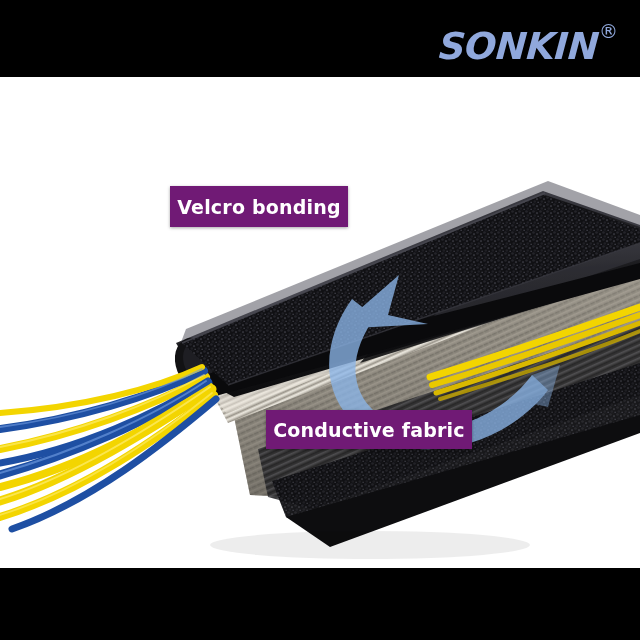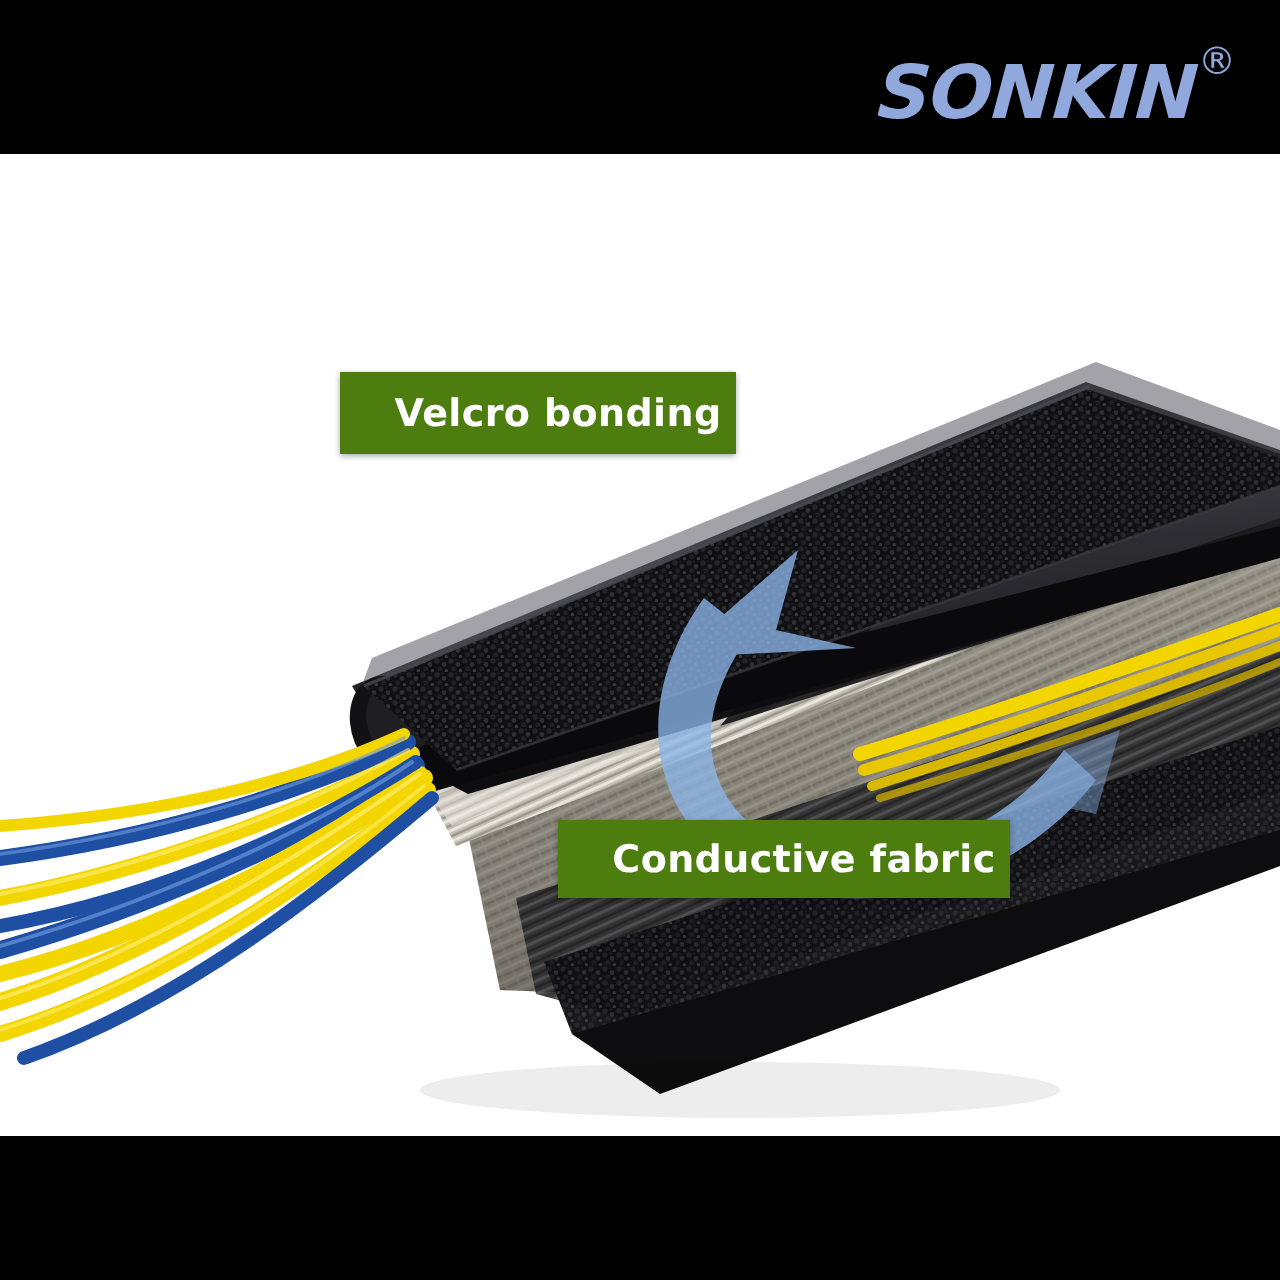--- a/index.html
+++ b/index.html
@@ -67,41 +67,40 @@
     background: #ffffff;
     overflow: hidden;
     z-index: 5;
   }
   #photo-svg { display: block; }
 
   
   .callout {
     position: absolute;
     z-index: 30;
-    background: #4d7c0f;
+    background: #701a75;
     color: #ffffff;
     font-family: "DejaVu Sans", sans-serif;
     font-weight: bold;
     display: flex;
     align-items: center;
     justify-content: center;
     box-shadow: 0 1px 3px rgba(0,0,0,0.35);
     white-space: nowrap;
-    padding-left: 20px;
   }
   #callout-velcro {
     left: 170px;
     top: 186px;
     width: 178px;
     height: 41px;
     font-size: 19px;
     letter-spacing: 0.2px;
   }
   #callout-fabric {
-    left: 279px;
+    left: 266px;
     top: 410px;
     width: 206px;
     height: 39px;
     font-size: 19px;
     letter-spacing: 0.2px;
   }
 </style>
 </head>
 <body>
 

